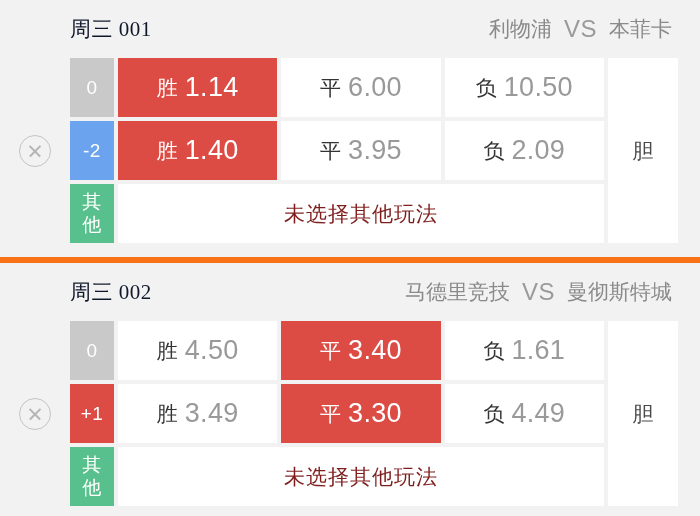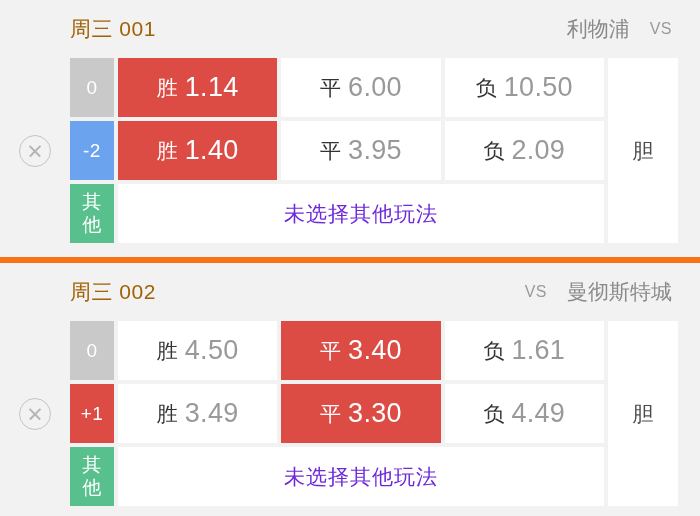--- a/index.html
+++ b/index.html
@@ -33,35 +33,36 @@
   
   .match-header {
     height: 58px;
     display: flex;
     align-items: center;
     padding: 0 28px 0 70px;
     box-sizing: border-box;
   }
   .match-id {
     font-size: 21px;
-    color: #a16207;
+    color: #0f172a;
     letter-spacing: 0.5px;
     white-space: nowrap;
+    font-family: Liberation Serif, serif;
   }
   .match-teams {
     margin-left: auto;
     font-size: 21px;
     color: #8a8a8a;
     white-space: nowrap;
     display: flex;
     align-items: center;
-    gap: 20px;
+    gap: 12px;
   }
   .vs-text {
-    font-size: 16px;
+    font-size: 24px;
     color: #9a9a9a;
     letter-spacing: 0.5px;
   }
 
   
   .match-body {
     position: relative;
     display: flex;
     align-items: stretch;
   }
@@ -169,21 +170,21 @@
   .other-cell {
     flex: 1 1 auto;
     background: #ffffff;
     display: flex;
     align-items: center;
     justify-content: center;
     cursor: pointer;
   }
   .other-cell .other-text {
     font-size: 21px;
-    color: #6d28d9;
+    color: #7f1d1d;
     letter-spacing: 1px;
   }
 
   
   .dan-col {
     width: 70px;
     flex: 0 0 70px;
     margin-left: 4px;
     background: #ffffff;
     display: flex;
@@ -201,20 +202,21 @@
 
 <div class="page">
 
   <div class="match-block">
 
     <div class="match-header">
       <span class="match-id">周三 001</span>
       <span class="match-teams">
         <span>利物浦</span>
         <span class="vs-text">VS</span>
+        <span>本菲卡</span>
       </span>
     </div>
 
     <div class="match-body">
 
       <div class="close-col">
         <div class="close-icon"></div>
       </div>
 
       <div class="odds-wrap">
@@ -269,20 +271,21 @@
         </div>
       </div>
     </div>
   </div>
 
   <div class="match-block">
 
     <div class="match-header">
       <span class="match-id">周三 002</span>
       <span class="match-teams">
+        <span>马德里竞技</span>
         <span class="vs-text">VS</span>
         <span>曼彻斯特城</span>
       </span>
     </div>
 
     <div class="match-body">
 
       <div class="close-col">
         <div class="close-icon"></div>
       </div>

